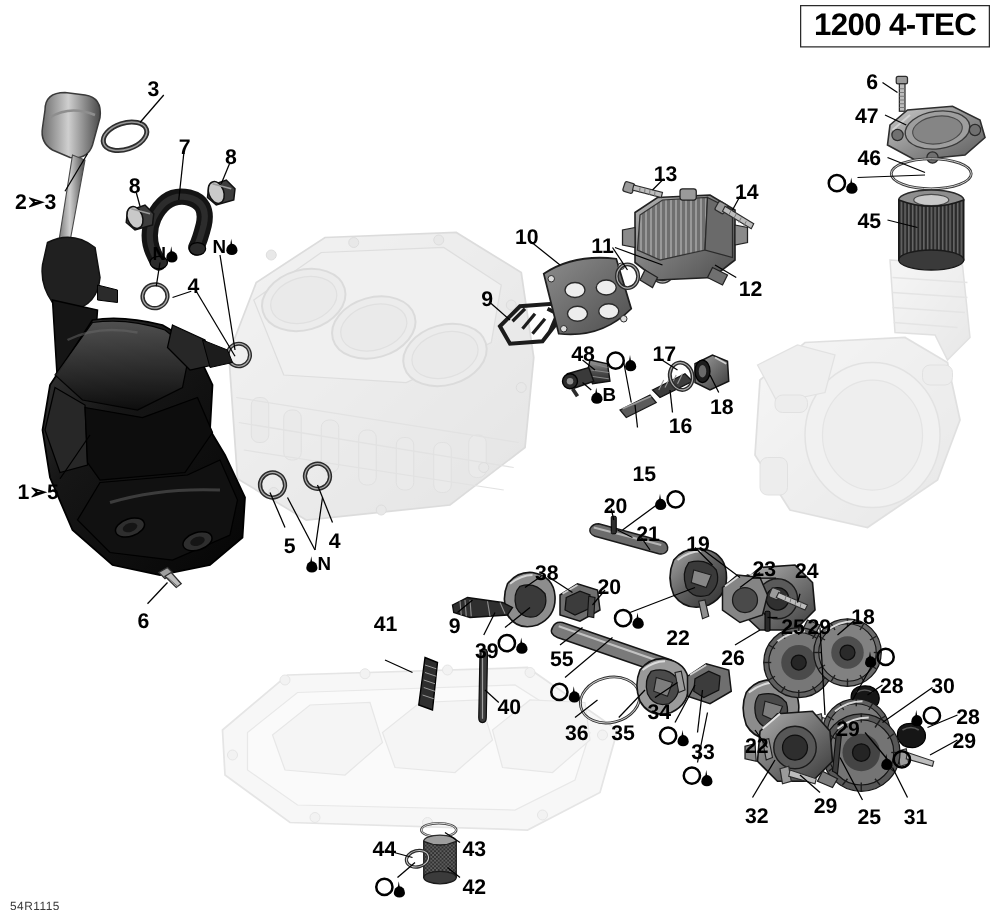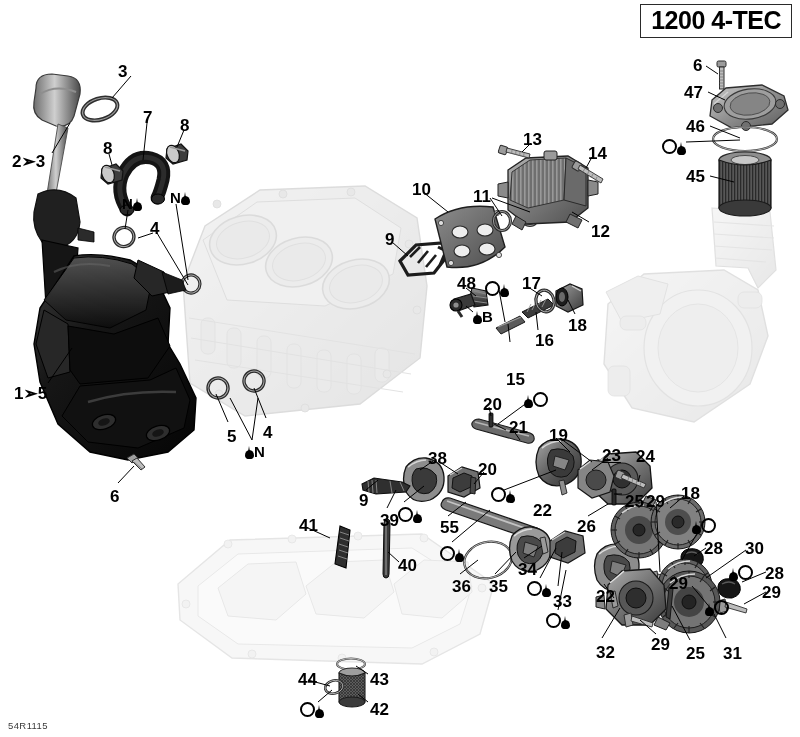--- a/index.html
+++ b/index.html
@@ -1070,21 +1070,21 @@
       <div class="cal" style="left: 636px; top: 448px;">24</div>
       <div class="cal" style="left: 625px; top: 493px;">25</div>
       <div class="cal" style="left: 428px; top: 450px;">38</div>
       <div class="cal" style="left: 478px; top: 461px;">20</div>
       <div class="cal" style="left: 533px; top: 502px;">22</div>
       <div class="cal" style="left: 577px; top: 518px;">26</div>
       <div class="cal" style="left: 681px; top: 485px;">18</div>
       <div class="cal" style="left: 359px; top: 492px;">9</div>
       <div class="cal" style="left: 380px; top: 512px;">39</div>
       <div class="cal" style="left: 440px; top: 519px;">55</div>
-      <div class="cal" style="left: 299px; top: 517px;">41</div>
+      <div class="cal" style="left: 299px; top: 491px;">41</div>
       <div class="cal" style="left: 398px; top: 557px;">40</div>
       <div class="cal" style="left: 704px; top: 540px;">28</div>
       <div class="cal" style="left: 745px; top: 540px;">30</div>
       <div class="cal" style="left: 765px; top: 565px;">28</div>
       <div class="cal" style="left: 646px; top: 493px;">29</div>
       <div class="cal" style="left: 452px; top: 578px;">36</div>
       <div class="cal" style="left: 489px; top: 578px;">35</div>
       <div class="cal" style="left: 518px; top: 561px;">34</div>
       <div class="cal" style="left: 553px; top: 593px;">33</div>
       <div class="cal" style="left: 596px; top: 588px;">22</div>

